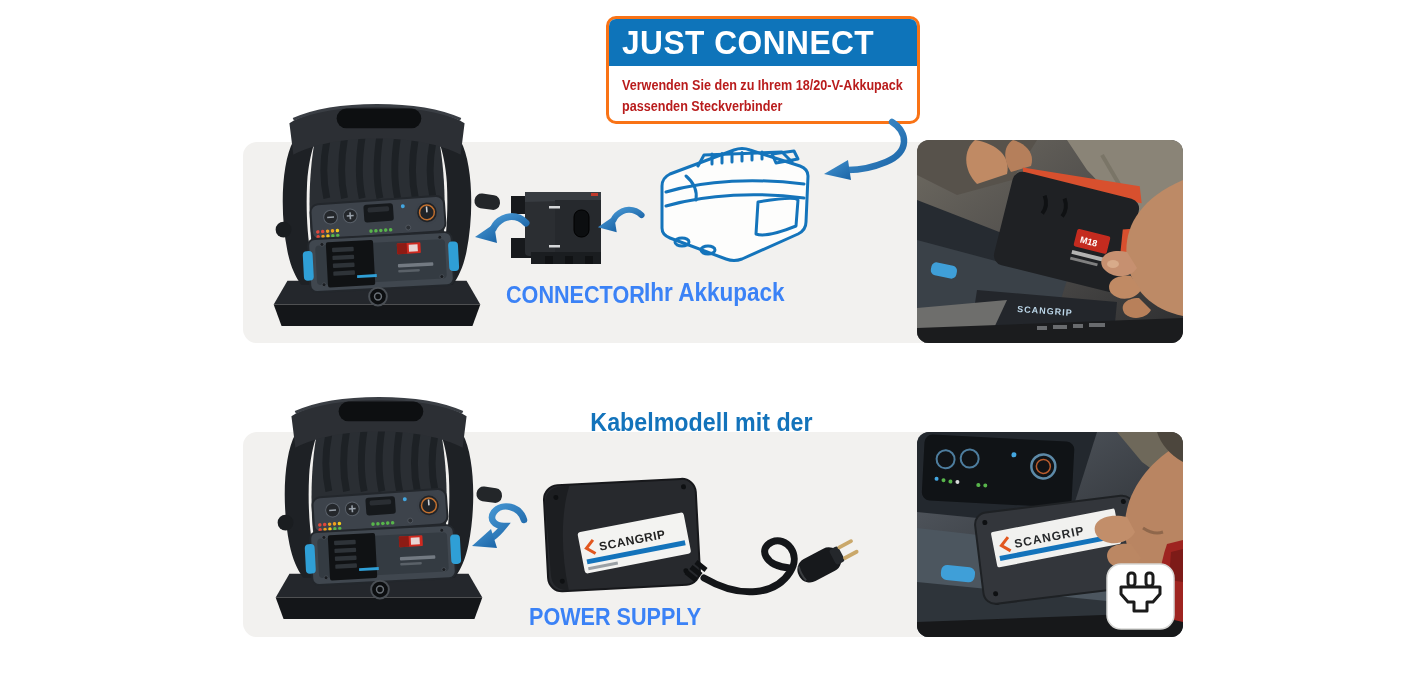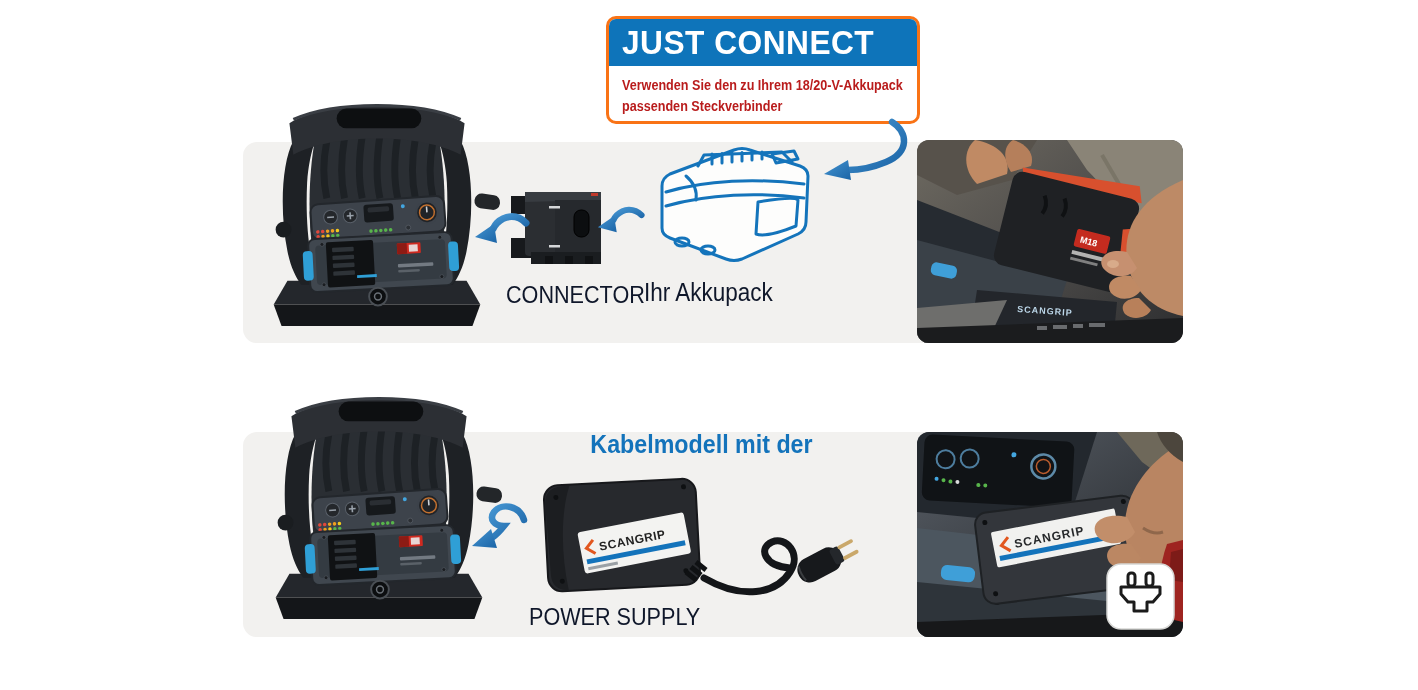--- a/index.html
+++ b/index.html
@@ -11,24 +11,24 @@
   .photo svg{display:block;}
   .callout{position:absolute;left:606px;top:16px;width:308px;background:#ffffff;
            border:3px solid #f97316;border-radius:10px;overflow:hidden;z-index:6;}
   .callout-header{background:#0e74ba;color:#ffffff;height:47px;display:flex;align-items:center;
                   padding-left:13px;}
   .callout-header span{display:inline-block;font-size:33px;font-weight:bold;letter-spacing:0.5px;
                   transform:scaleX(0.96);transform-origin:left center;white-space:nowrap;}
   .callout-body{padding:9px 12px 4px 13px;color:#b91c1c;font-weight:bold;font-size:14px;
                 line-height:1.5;}
   .callout-body div{white-space:nowrap;transform:scaleX(0.9);transform-origin:left center;}
-  .blue-label{position:absolute;color:#0f172a;font-weight:normal;white-space:nowrap;z-index:5;}
+  .blue-label{position:absolute;color:#3b82f6;font-weight:bold;white-space:nowrap;z-index:5;}
   .blue-label span{display:inline-block;transform:scaleX(0.9);transform-origin:left center;}
   .center-title{position:absolute;left:499px;top:408px;width:404px;text-align:center;
-                color:#1373bb;font-weight:bold;font-size:25px;line-height:28px;z-index:5;margin-top:22px;}
+                color:#1373bb;font-weight:bold;font-size:25px;line-height:28px;z-index:5;}
   .center-title div span{display:inline-block;transform:scaleX(0.93);transform-origin:center;
                 white-space:nowrap;}
   svg{overflow:visible;}
 </style>
 </head>
 <body>
 
 <div class="stage">
 
   <svg width="0" height="0" style="position:absolute" aria-hidden="true">

